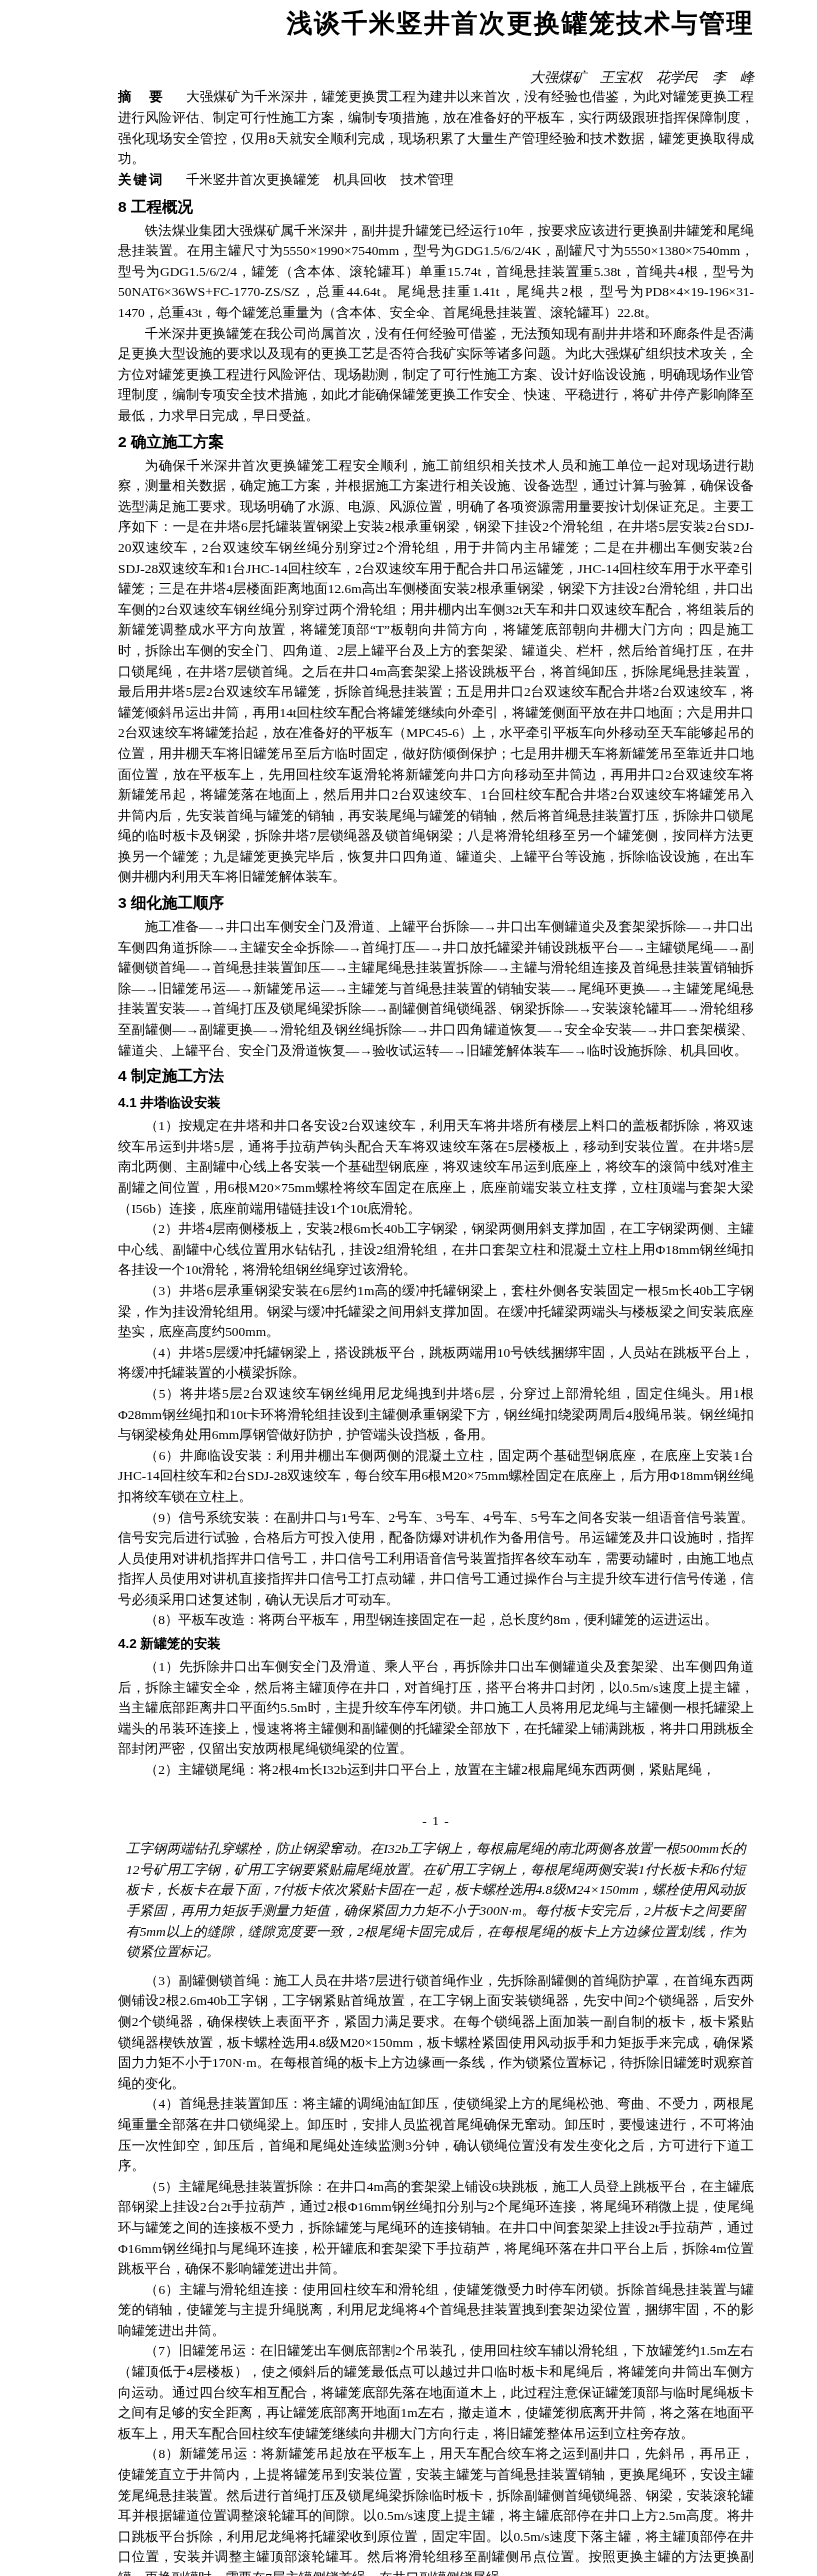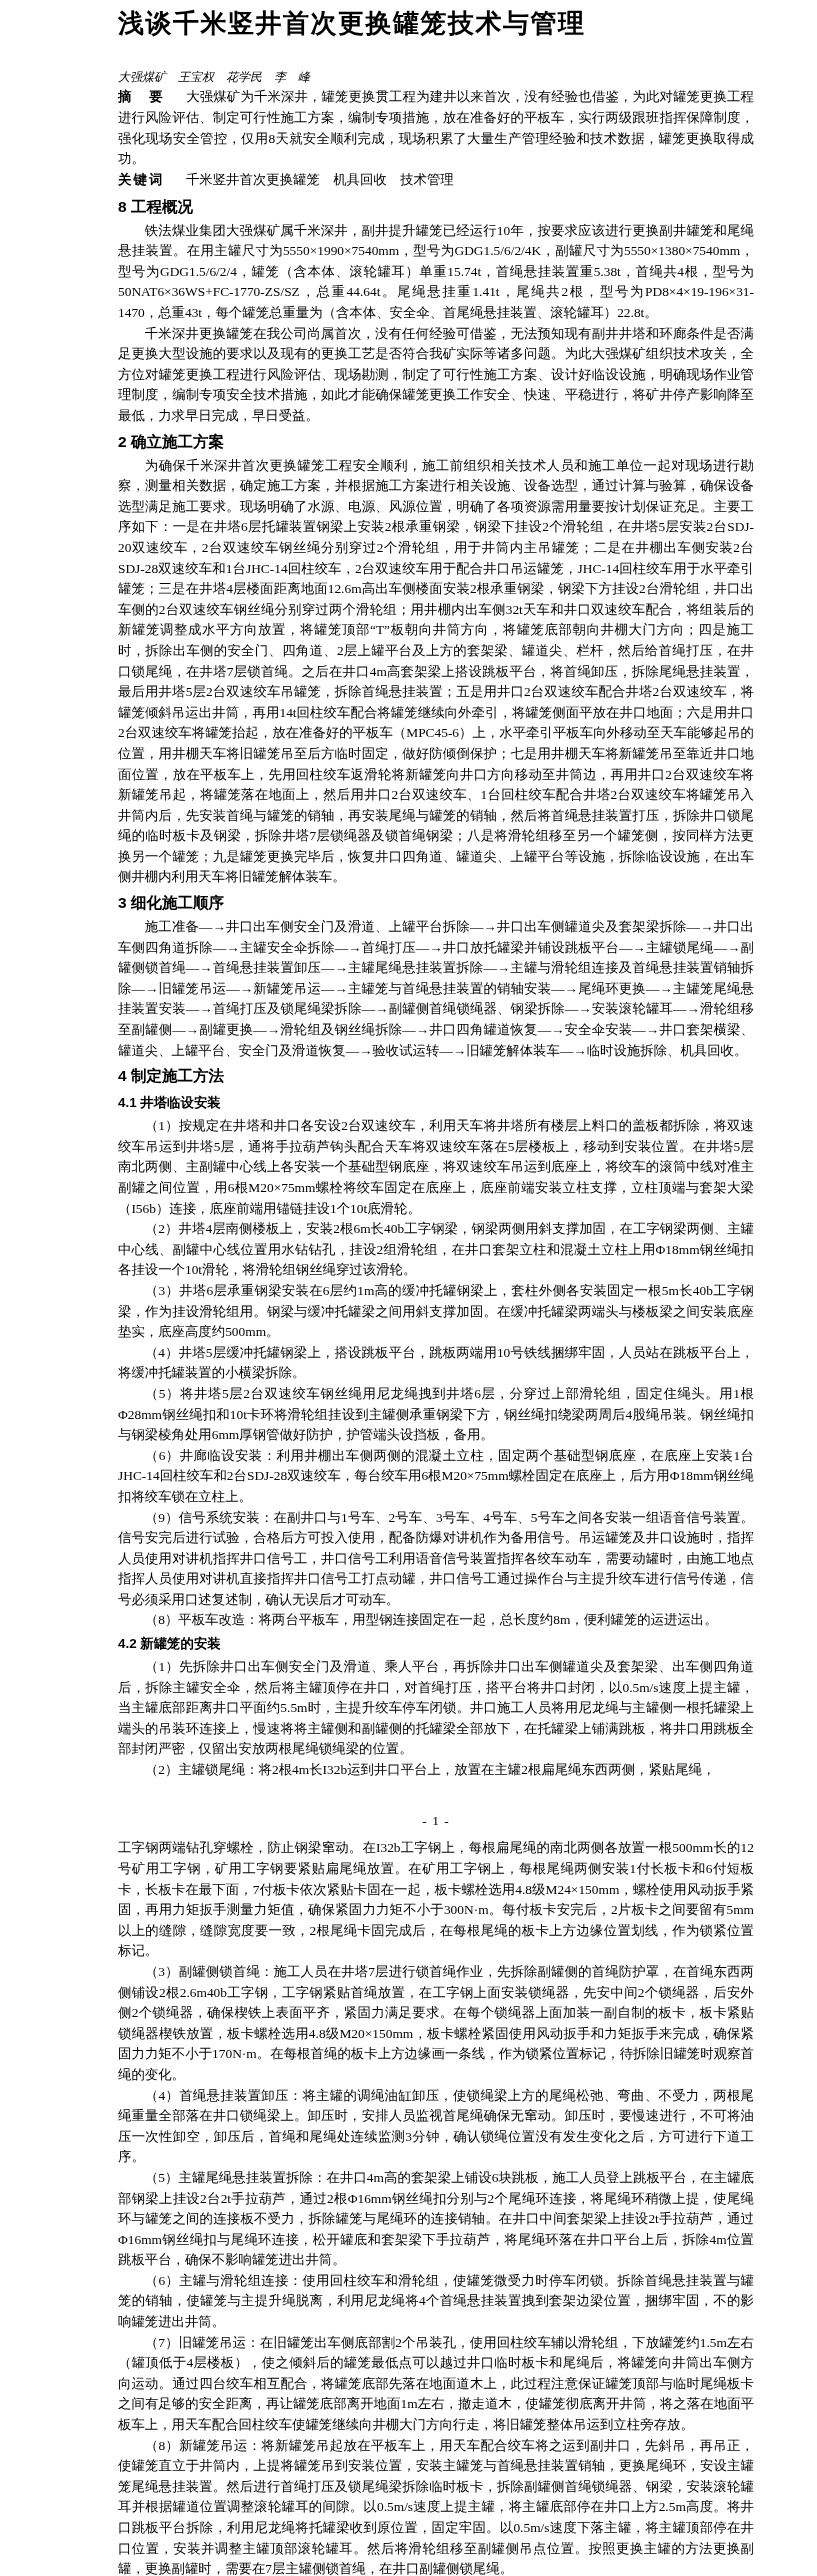--- a/index.html
+++ b/index.html
@@ -15,45 +15,45 @@
     line-height: 20.6px;
     box-sizing: border-box;
     padding: 6.2px 64px 0 118px;
     overflow: hidden;
   }
   .doc-title {
     font-family: "Liberation Sans", "DejaVu Sans", sans-serif;
     font-weight: bold;
     font-size: 26px;
     line-height: 34px;
-    text-align: left;
+    text-align: right;
     letter-spacing: 1.5px;
     margin: 0;
   }
   .doc-authors {
-    text-align: left;
-    font-size: 12px;
+    text-align: right;
+    font-size: 14px;
     line-height: 17.5px;
     margin-top: 29px;
     font-style: italic;
   }
   .abstract-block { margin-top: 40px; }
   .para, .abstract-block, .keywords-block, .bio-block {
     text-align: justify;
     margin: 0;
   }
   .inline-label {
     font-family: Liberation Mono, monospace;
     font-weight: bold;
     font-style: normal;
     margin-right: 1.6em;
     letter-spacing: 2.1px;
   }
   .blk-p  { margin: 0; text-align: justify; text-indent: 2em; }
-  .blk-pcont { margin: 0; text-align: justify; text-indent: 0; }
+  .blk-pcont { margin: 8px; text-align: justify; text-indent: 0; font-style: italic; }
   .blk-h1 {
     font-family: "Liberation Sans", "DejaVu Sans", sans-serif;
     font-weight: bold;
     font-size: 15.5px;
     line-height: 29px;
     margin: 0;
   }
   .blk-h2 {
     font-family: "Liberation Sans", "DejaVu Sans", sans-serif;
     font-weight: bold;

